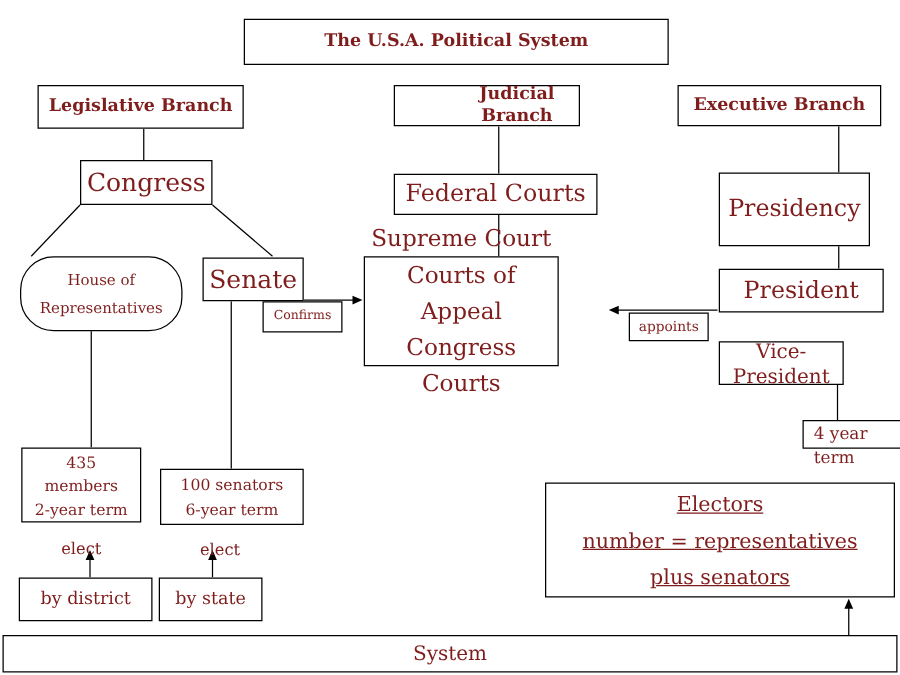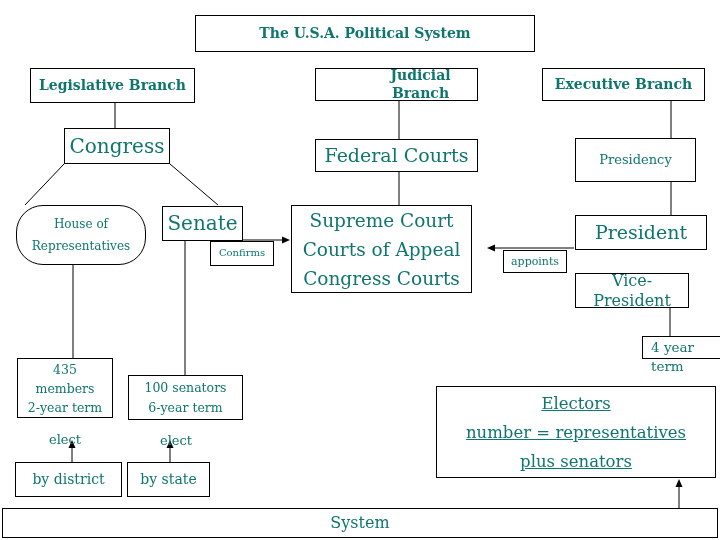--- a/index.html
+++ b/index.html
@@ -2,21 +2,21 @@
 <html><head>
 <meta charset="utf-8">
 <style>
   html, body { margin: 0; padding: 0; background: #ffffff; }
   .canvas {
     position: relative;
     width: 720px;
     height: 540px;
     background: #ffffff;
     font-family: "DejaVu Serif", "Liberation Serif", serif;
-    color: #0f766e;
+    color: #7f1d1d;
     overflow: hidden;
   }
   svg.wires {
     position: absolute;
     left: 0; top: 0;
     width: 720px; height: 540px;
     pointer-events: none;
   }
   .box {
     position: absolute;
@@ -28,32 +28,32 @@
     align-items: center;
     justify-content: center;
     text-align: center;
     line-height: 1.25;
   }
   .box span { display: block; }
   .lbl { position: absolute; text-align: center; margin-top: 12px; }
 
   .title-box        { left:195px; top:15px;  width:340px; height:37px; font-size:14px; font-weight:bold; }
   .leg-branch       { left:30px;  top:68px;  width:165px; height:35px; font-size:14px; font-weight:bold; }
-  .jud-branch       { left:315px; top:68px;  width:163px; height:33px; font-size:14px; font-weight:bold;padding-left:48px; }
+  .jud-branch       { left:315px; top:68px;  width:149px; height:33px; font-size:14px; font-weight:bold;padding-left:48px; }
   .exec-branch      { left:542px; top:68px;  width:163px; height:33px; font-size:14px; font-weight:bold; }
   .congress         { left:64px;  top:128px; width:106px; height:36px; font-size:20px; }
   .house            { left:16px;  top:205px; width:130px; height:60px; font-size:12px; line-height:22px;border-radius:27px; }
   .senate           { left:162px; top:206px; width:81px;  height:35px; font-size:20px; }
   .confirms         { left:210px; top:241px; width:64px;  height:25px; font-size:10px; }
   .federal          { left:315px; top:139px; width:163px; height:33px; font-size:19px; }
-  .supreme          { left:291px; top:205px; width:181px; height:88px; font-size:18.5px; line-height:29px; }
-  .presidency       { left:575px; top:138px; width:121px; height:44px; font-size:13px; }
+  .supreme          { left:291px; top:205px; width:156px; height:88px; font-size:18.5px; line-height:29px; }
+  .presidency       { left:575px; top:138px; width:121px; height:59px; font-size:19px; }
   .president        { left:575px; top:215px; width:132px; height:35px; font-size:19px; }
   .appoints         { left:503px; top:250px; width:64px;  height:23px; font-size:11px; }
-  .vicepresident    { left:575px; top:273px; width:114px; height:35px; font-size:16px; }
+  .vicepresident    { left:575px; top:273px; width:100px; height:35px; font-size:16px; }
   .fouryear         { left:613px; top:336px; width:84px;  height:23px; font-size:13.5px;
                       align-items:flex-start; justify-content:space-between; text-align:left;
                       padding:1px 0 0 8px; line-height:19px; overflow:visible;margin-left:29px; }
   .b435             { left:17px;  top:358px; width:96px;  height:60px; font-size:12.5px; line-height:19px; }
   .b100             { left:128px; top:375px; width:115px; height:45px; font-size:12.5px; line-height:20px; }
   .elect-house-lbl  { left:44px;  top:420px; width:42px;  font-size:13px; }
   .elect-senate-lbl { left:152px; top:421px; width:48px;  font-size:13px; }
   .bydistrict       { left:15px;  top:462px; width:107px; height:35px; font-size:14px; }
   .bystate          { left:127px; top:462px; width:83px;  height:35px; font-size:14px; }
   .electors         { left:436px; top:386px; width:280px; height:92px; font-size:16.5px; line-height:29px;text-decoration:underline; }

